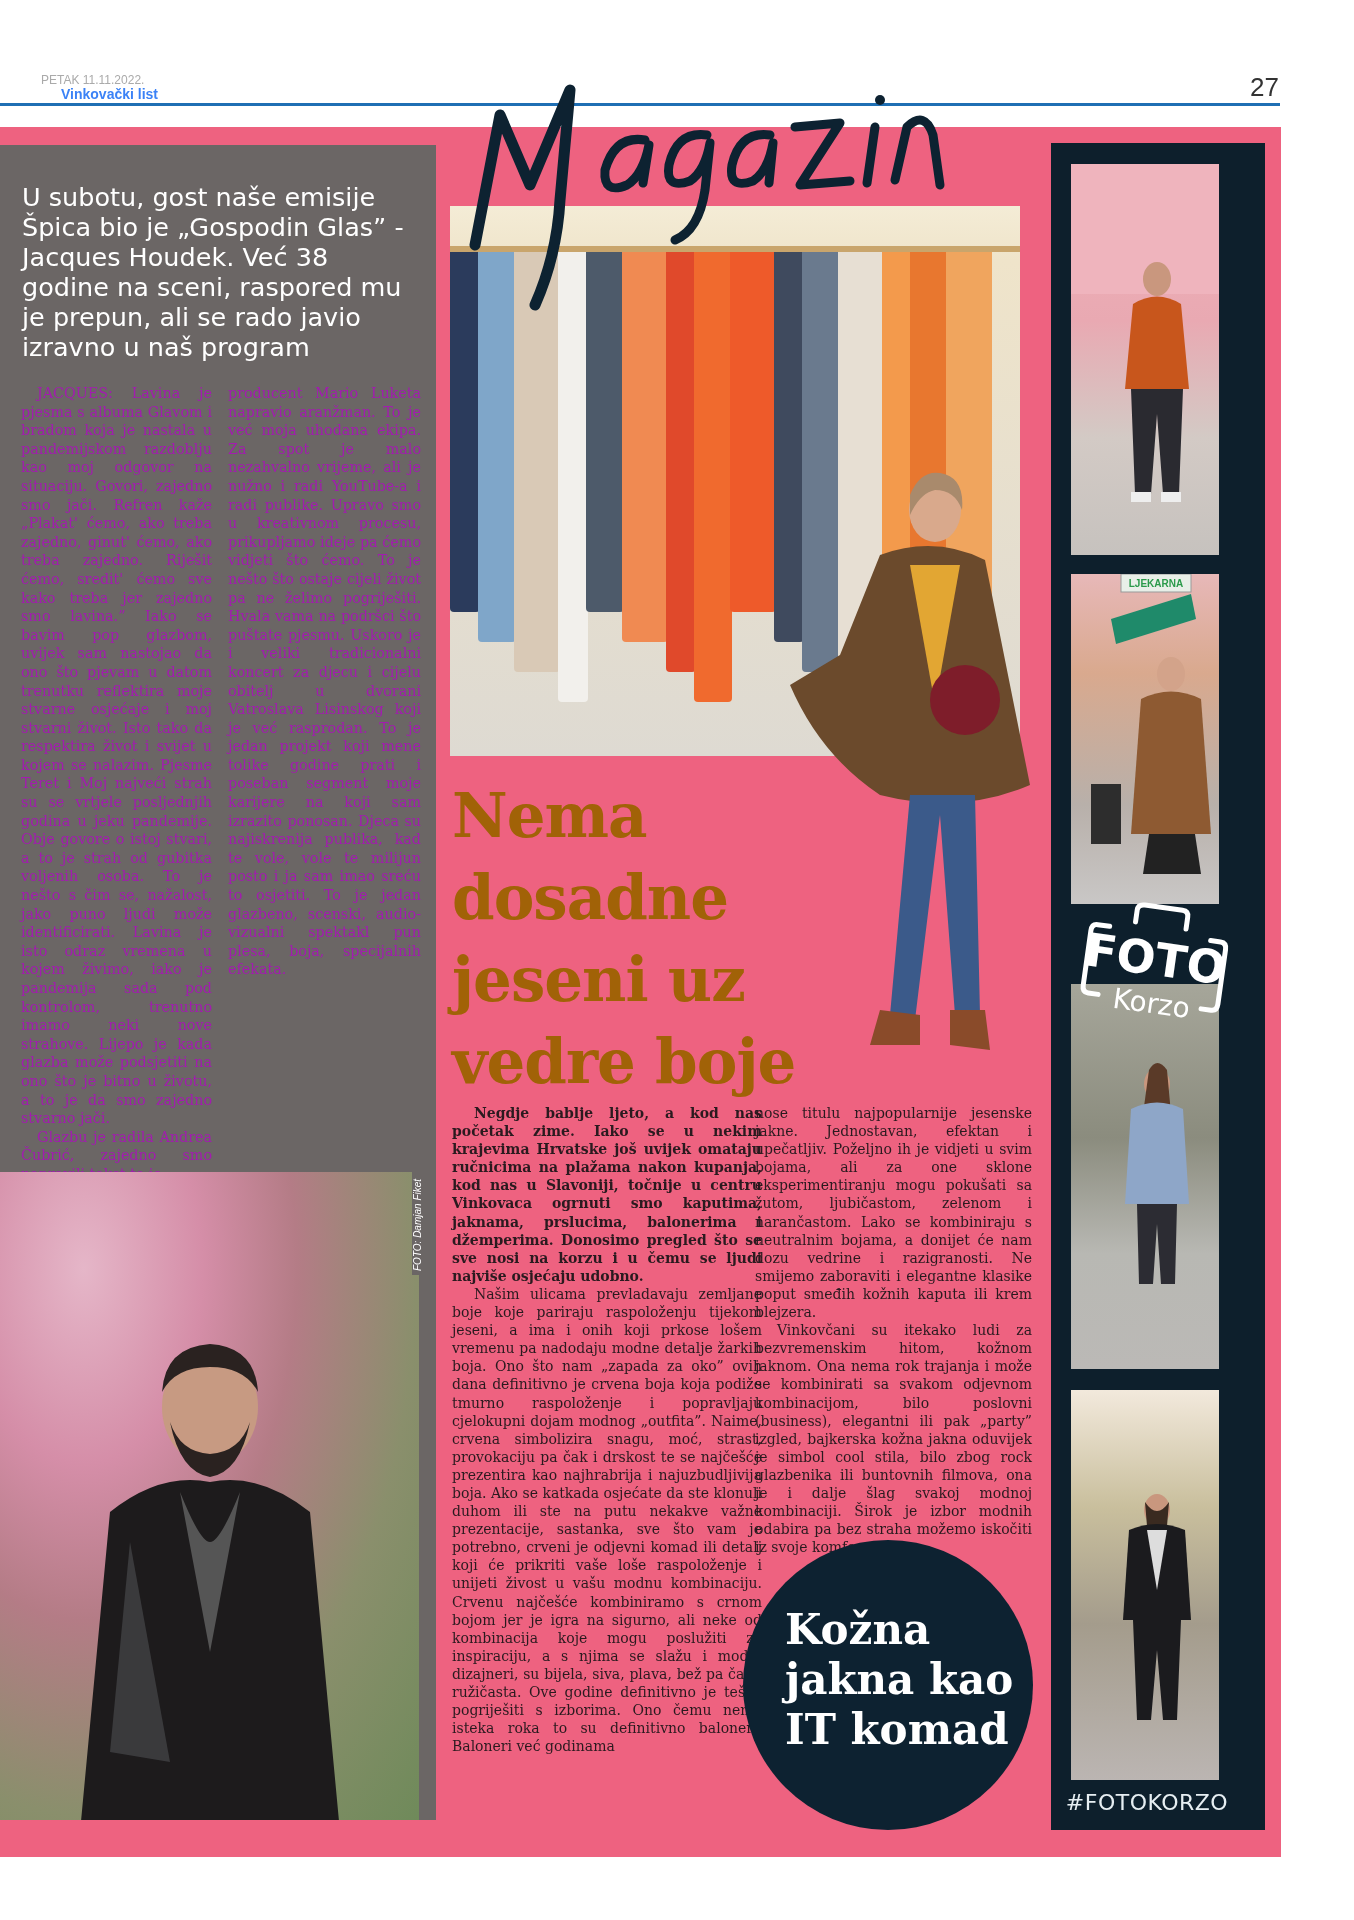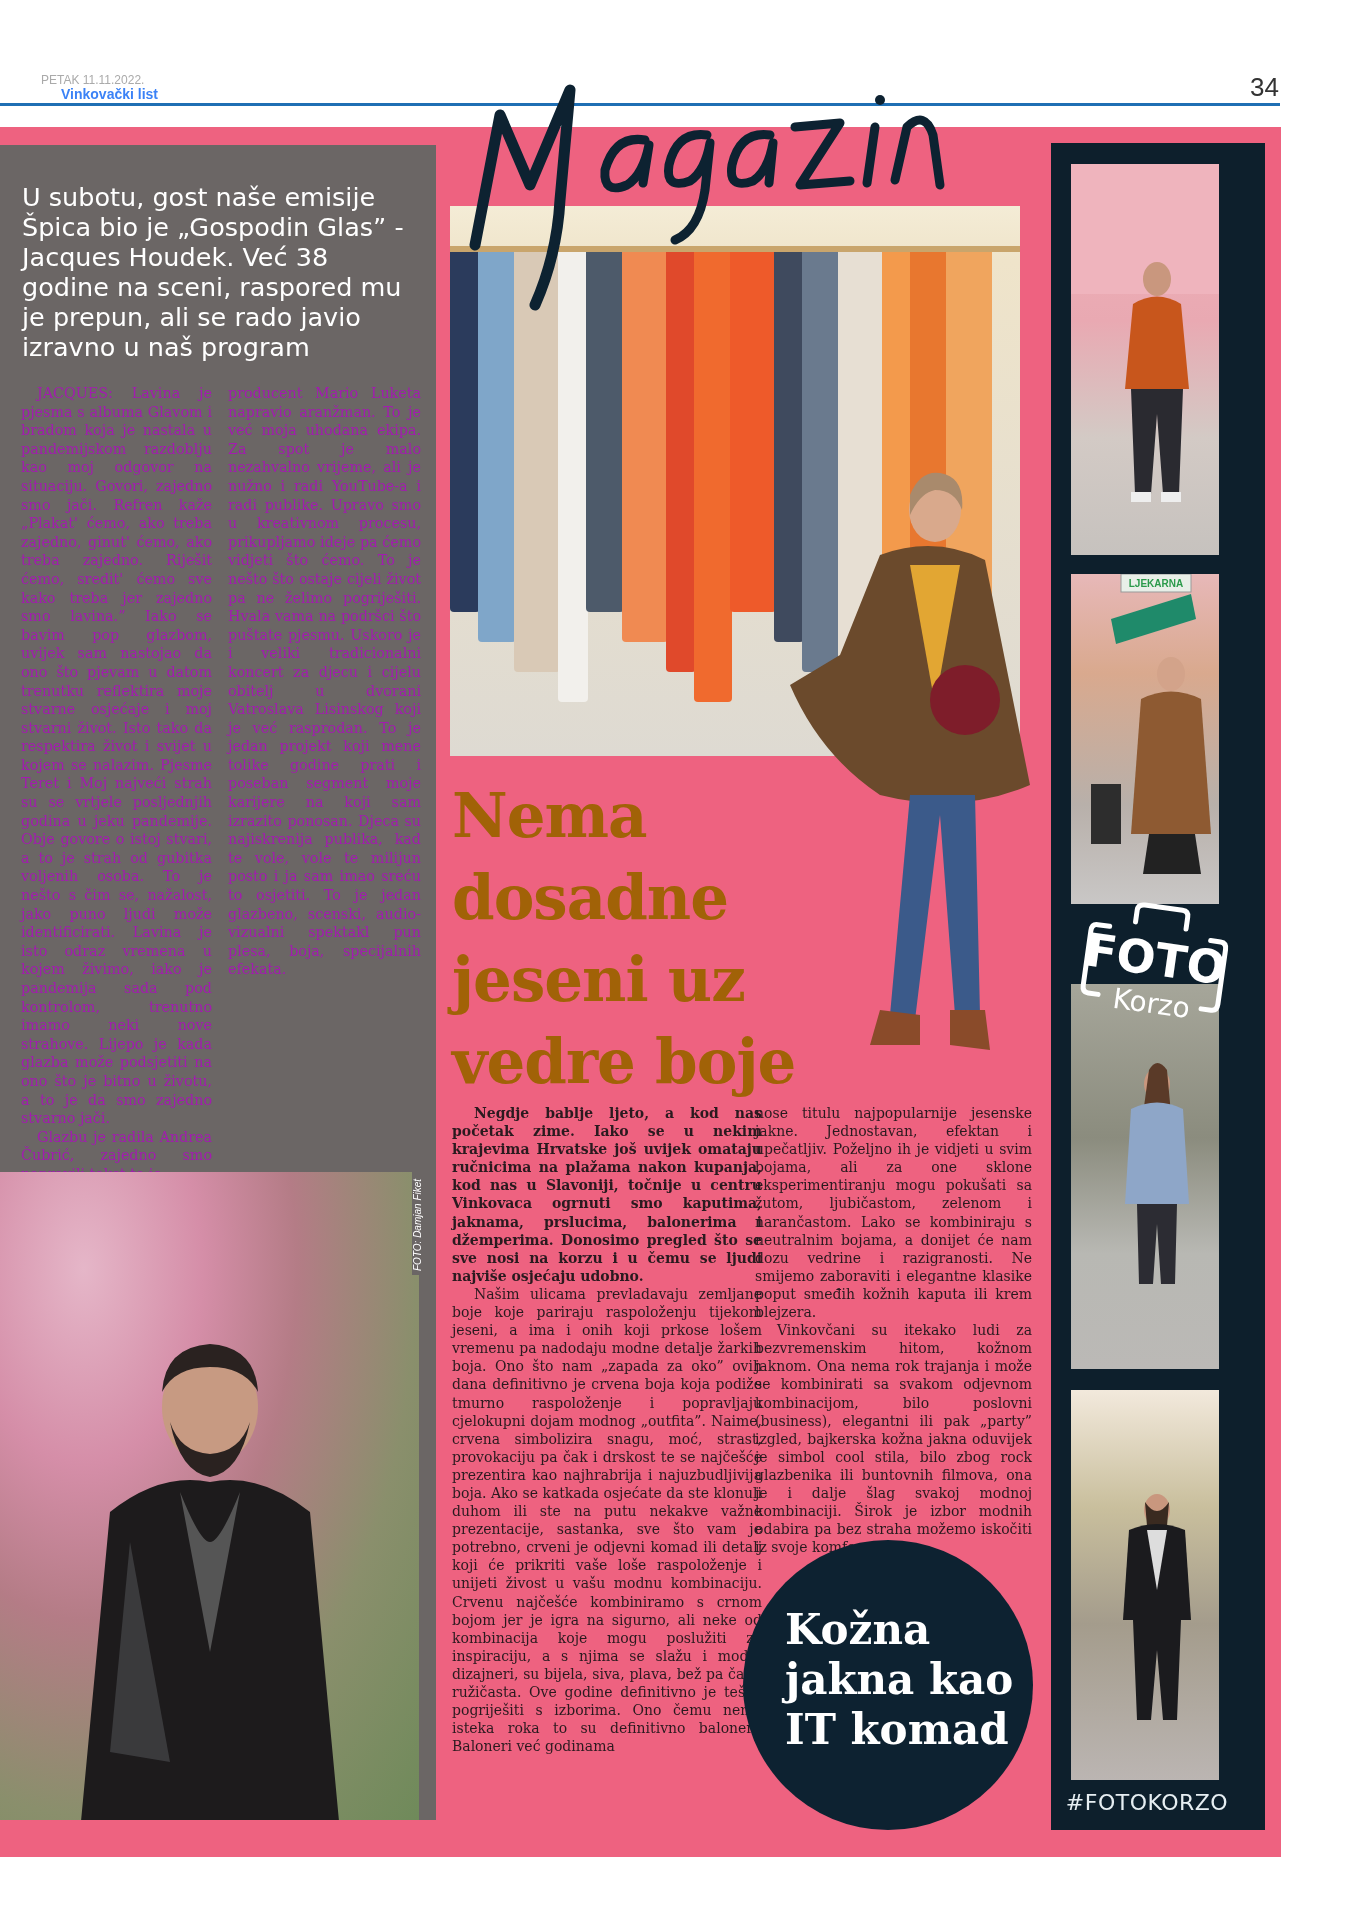--- a/index.html
+++ b/index.html
@@ -44,21 +44,21 @@
   .sp4 { top: 1390px; height: 390px; background: linear-gradient(180deg, #f2e9dc 0%, #c9bf9d 30%, #a49c8c 60%, #bbb5b2 100%); }
   .fig { position: absolute; }
   .foto-badge { position: absolute; left: 1075px; top: 895px; width: 160px; height: 135px; }
   .hashtag { position: absolute; left: 1051px; top: 1790px; width: 192px; text-align: center; font-family: "DejaVu Sans", sans-serif; font-size: 22px; color: #e6eef2; letter-spacing: 0.5px; }
 </style>
 </head>
 <body>
 
 <div class="header-date">PETAK 11.11.2022.</div>
 <div class="header-paper">Vinkovački list</div>
-<div class="header-page">34</div>
+<div class="header-page">27</div>
 <div class="header-rule"></div>
 
 <div class="pink-bg"></div>
 
 <div class="photo-clothes">
   <div class="rack-bar"></div>
   <div id="garments">
       <div class="garment" style="left: 0px; width: 30px; background: rgb(43, 59, 92); height: 360px;"></div>
       <div class="garment" style="left: 28px; width: 38px; background: rgb(127, 166, 201); height: 390px;"></div>
       <div class="garment" style="left: 64px; width: 46px; background: rgb(217, 201, 182); height: 420px;"></div>

